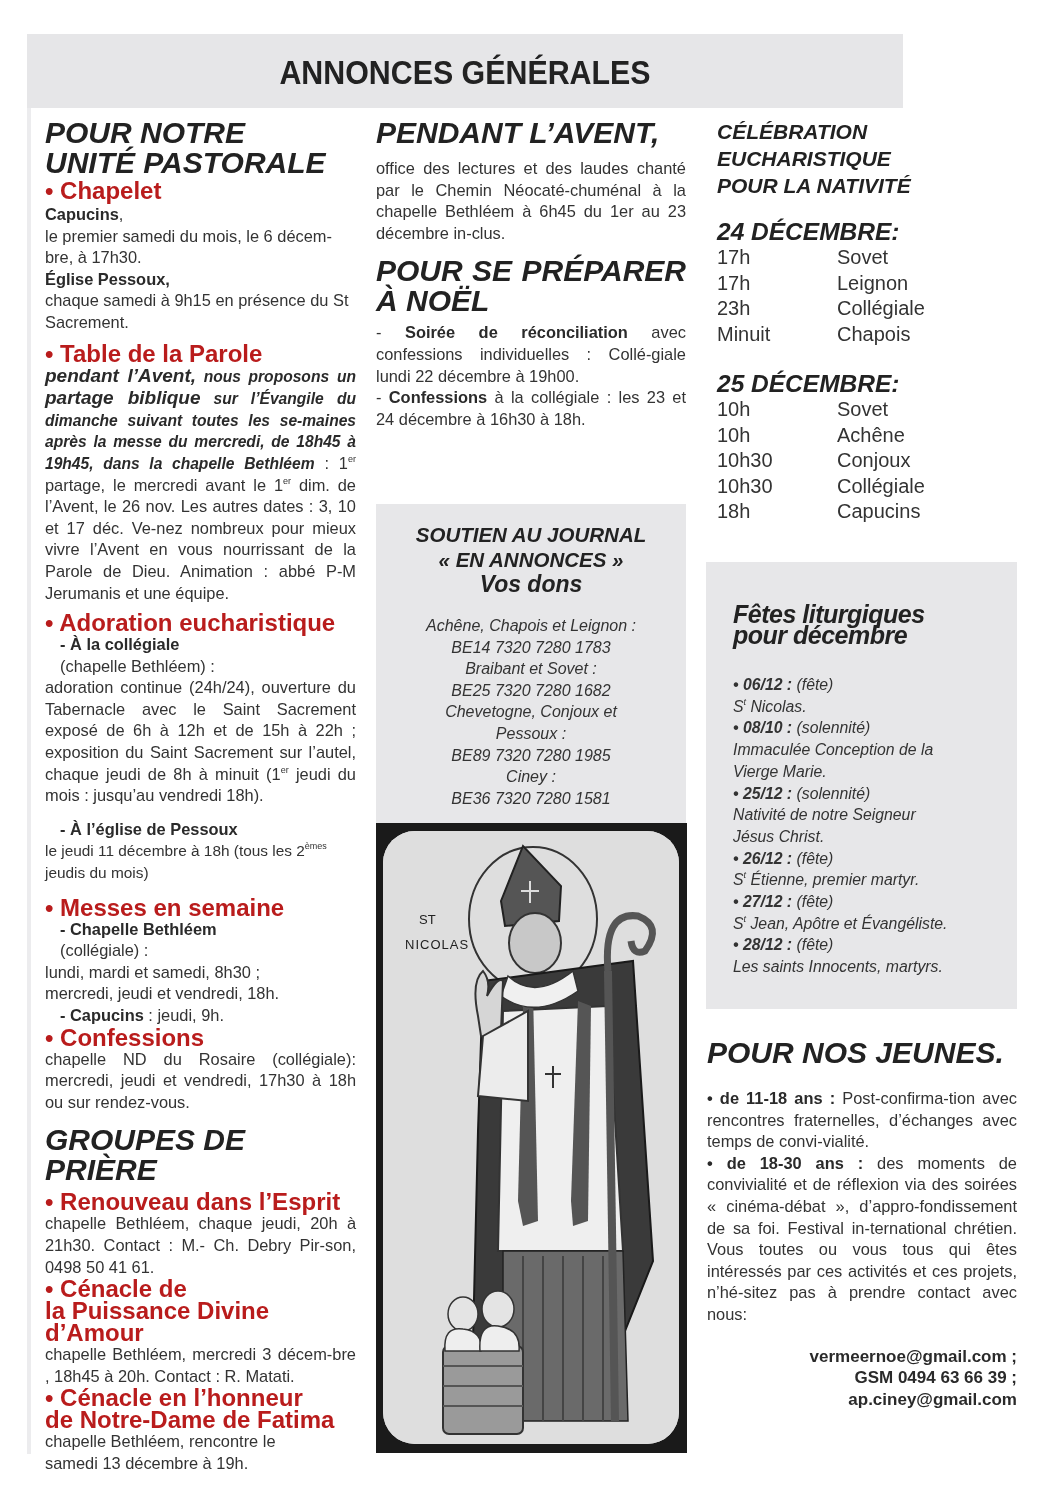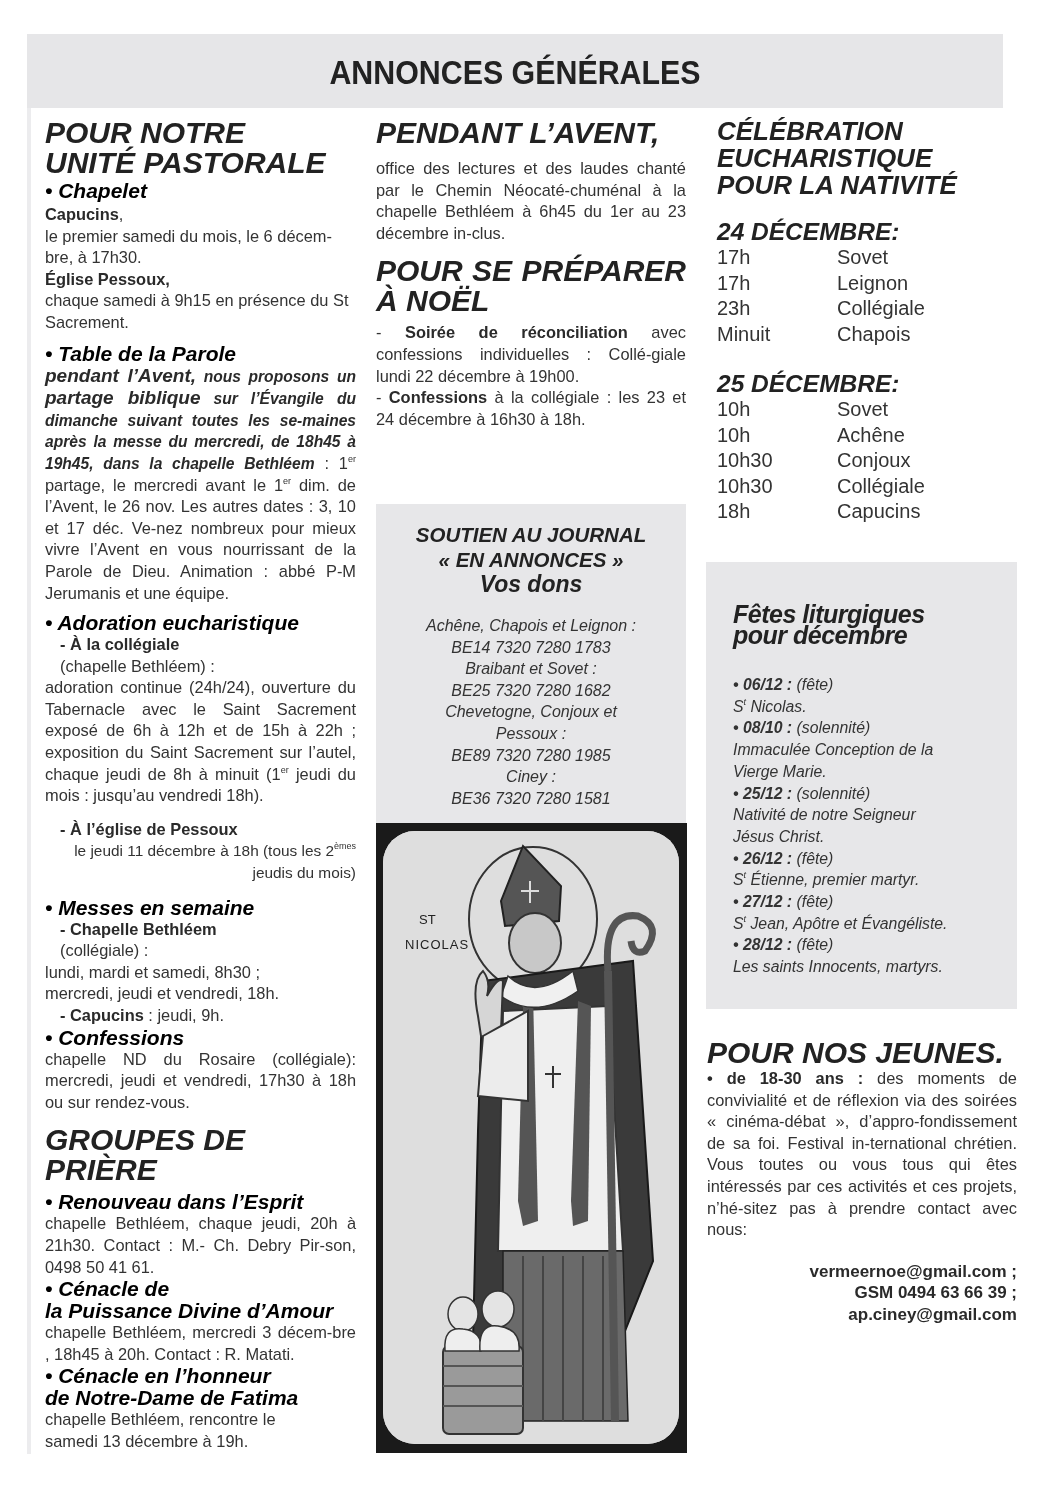--- a/index.html
+++ b/index.html
@@ -1,29 +1,29 @@
 <!DOCTYPE html>
 <html><head>
 <meta charset="utf-8">
 <style>
   html, body { margin: 0; padding: 0; background: #ffffff; }
   body { width: 1061px; height: 1500px; position: relative; overflow: hidden;
          font-family: "Liberation Sans", sans-serif; color: #2b2b2b; }
   .left-strip { position: absolute; left: 27px; top: 108px; width: 4px; height: 1346px; background: #ececee; }
-  .banner { position: absolute; left: 27px; top: 34px; width: 976px; height: 74px; background: #e6e6e8; }
+  .banner { position: absolute; left: 27px; top: 34px; width: 876px; height: 74px; background: #e6e6e8; }
   .banner h1 { margin: 0; position: absolute; left: 0; right: 0; top: 20px; text-align: center;
                font-size: 33px; font-weight: bold; letter-spacing: 0px; color: #222; transform: scaleX(0.92); }
 
   .col { position: absolute; }
   .col1 { left: 45px; top: 118px; width: 311px; }
   .col2 { left: 376px; top: 118px; width: 310px; }
   .col3 { left: 717px; top: 118px; width: 300px; }
 
   .h-sec { font-style: italic; font-weight: bold; font-size: 30px; line-height: 30px; margin: 0; color: #222; }
-  .h-sub { font-style: italic; font-weight: bold; font-size: 21px; line-height: 22px; margin: 0; color: #000000; }
+  .h-sub { font-weight: bold; font-size: 24px; line-height: 22px; margin: 0; color: #b91c1c; }
   .p { font-size: 16.4px; line-height: 21.6px; margin: 0; color: #333; }
   .just { text-align: justify; }
   .b { font-weight: bold; color: #2a2a2a; }
   .bi { font-weight: bold; font-style: italic; color: #2a2a2a; }
   .indent { padding-left: 15px; }
   sup { font-size: 9px; vertical-align: 7px; line-height: 0; }
 
   
   .box-gray { background: #e7e7e9; }
   .soutien { position: absolute; left: 376px; top: 504px; width: 310px; height: 330px; }
@@ -76,21 +76,21 @@
       <span class="bi" style="font-size:15.6px;">Bethléem</span><span> : 1</span><sup>er</sup><span> partage, le mercredi avant le 1</span><sup>er</sup><span> dim. de l’Avent, le 26 nov. Les autres dates : 3, 10 et 17 déc. Ve-nez nombreux pour mieux vivre l’Avent en vous nourrissant de la Parole de Dieu. Animation : abbé P-M Jerumanis et une équipe.</span>
     </p>
   </div>
 
   <div style="margin-top:8px;">
     <div class="h-sub">• Adoration eucharistique</div>
     <p class="p b indent">- À la collégiale</p>
     <p class="p indent">(chapelle Bethléem) :</p>
     <p class="p just"><span>adoration continue (24h/24), ouverture du Tabernacle avec le Saint Sacrement exposé de 6h à 12h et de 15h à 22h ; exposition du Saint Sacrement sur l’autel, chaque jeudi de 8h à minuit (1</span><sup>er</sup><span> jeudi du mois : jusqu’au vendredi 18h).</span></p>
     <p class="p b indent" style="margin-top:12px;">- À l’église de Pessoux</p>
-    <p class="p" style="font-size:15.4px;text-align:right;"><span>le jeudi 11 décembre à 18h (tous les 2</span><sup>èmes</sup><span> jeudis du mois)</span></p>
+    <p class="p" style="font-size:15.4px;"><span>le jeudi 11 décembre à 18h (tous les 2</span><sup>èmes</sup><span> jeudis du mois)</span></p>
   </div>
 
   <div style="margin-top:13px;">
     <div class="h-sub">• Messes en semaine</div>
     <p class="p b indent">- Chapelle Bethléem</p>
     <p class="p indent">(collégiale) :</p>
     <p class="p">lundi, mardi et samedi, 8h30 ;</p>
     <p class="p">mercredi, jeudi et vendredi, 18h.</p>
     <p class="p indent"><span class="b">- Capucins</span><span> : jeudi, 9h.</span></p>
   </div>
@@ -184,21 +184,21 @@
       <path d="M62 520 Q60 495 80 498 Q100 500 98 520 Z" fill="#eeeeee" stroke="#333" stroke-width="1.5"></path>
       <path d="M97 520 Q95 492 115 495 Q138 498 136 520 Z" fill="#eeeeee" stroke="#333" stroke-width="1.5"></path>
 
       <text x="36" y="93" font-family="'Liberation Sans', sans-serif" font-size="13" fill="#222">ST</text>
       <text x="22" y="118" font-family="'Liberation Sans', sans-serif" font-size="13" fill="#222" letter-spacing="1">NICOLAS</text>
     </svg>
   </div>
 </div>
 
 <div class="col col3">
-  <h2 class="h-sec" style="font-size:26px; line-height:27px;">
+  <h2 class="h-sec" style="font-size:21px; line-height:27px;">
     <span>CÉLÉBRATION</span><br>
     <span>EUCHARISTIQUE</span><br>
     <span>POUR LA NATIVITÉ</span>
   </h2>
 
   <div style="margin-top:20px;">
     <div class="h-sec" style="font-size:24.5px; line-height:26px;">24 DÉCEMBRE:</div>
     <div class="times">
       <span>17h</span>
         <span>Sovet</span>
@@ -238,19 +238,20 @@
     <div style="width:240px;"><span class="d">• 08/10 :</span><span> (solennité)</span><br><span>Immaculée Conception de la Vierge Marie.</span></div>
     <div style="width:220px;"><span class="d">• 25/12 :</span><span> (solennité)</span><br><span>Nativité de notre Seigneur Jésus Christ.</span></div>
     <div><span class="d">• 26/12 :</span><span> (fête)</span><br><span>S</span><sup>t</sup><span> Étienne, premier martyr.</span></div>
     <div><span class="d">• 27/12 :</span><span> (fête)</span><br><span>S</span><sup>t</sup><span> Jean, Apôtre et Évangéliste.</span></div>
     <div><span class="d">• 28/12 :</span><span> (fête)</span><br><span>Les saints Innocents, martyrs.</span></div>
   </div>
 </div>
 
 <div class="jeunes">
   <h2 class="h-sec">POUR NOS JEUNES.</h2>
+  <p class="p just" style="margin-top:20px;"><span class="b">• de 11-18 ans :</span><span> Post-confirma-tion avec rencontres fraternelles, d’échanges avec temps de convi-vialité.</span></p>
   <p class="p just"><span class="b">• de 18-30 ans :</span><span> des moments de convivialité et de réflexion via des soirées « cinéma-débat », d’appro-fondissement de sa foi. Festival in-ternational chrétien. Vous toutes ou vous tous qui êtes intéressés par ces activités et ces projets, n’hé-sitez pas à prendre contact avec nous:</span></p>
   <div class="contact">
     <div>vermeernoe@gmail.com ;</div>
     <div>GSM 0494 63 66 39 ;</div>
     <div>ap.ciney@gmail.com</div>
   </div>
 </div>
 
 </body></html>

